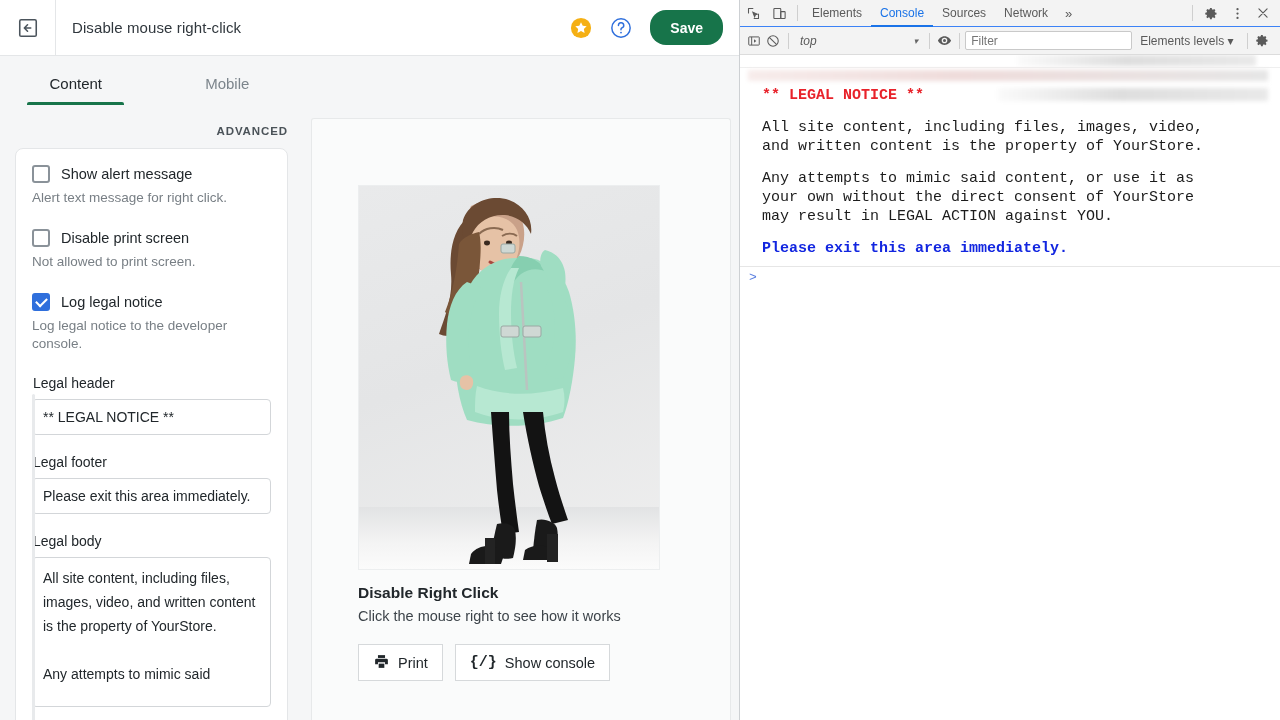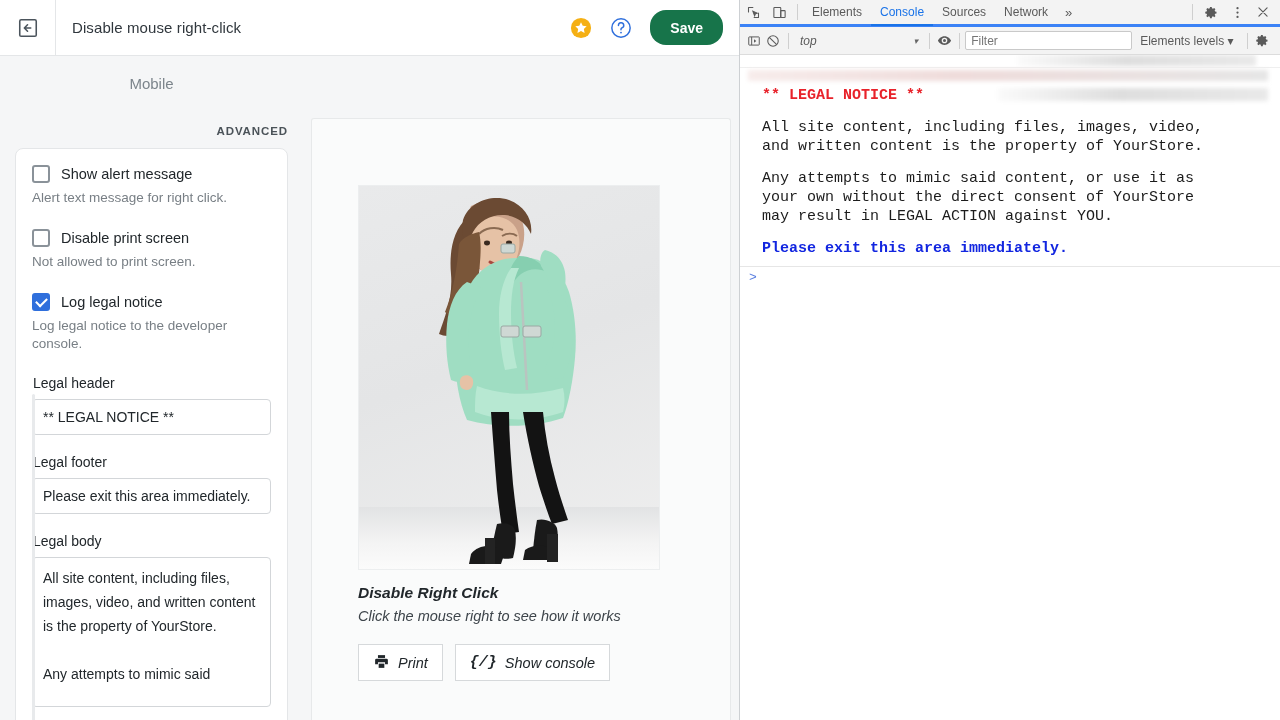--- a/index.html
+++ b/index.html
@@ -133,21 +133,20 @@
     overflow: hidden;
   }
 
   
   .preview-col {
     flex: 1 1 auto; height: 100%;
     background: #f5f6f7;
     display: flex; justify-content: center;
     padding-top: 13px;
     overflow: hidden;
-    font-style: italic;
   }
   .preview-card {
     width: 420px; height: 100%;
     background: #fafbfb;
     border: 1px solid #e7e9ea;
     border-bottom: none;
     border-radius: 3px 3px 0 0;
     padding: 66px 46px 0 46px;
   }
   .product-photo {
@@ -182,21 +181,21 @@
     width: 541px; height: 720px;
     background: #ffffff;
     border-left: 1px solid #cdd0d3;
     display: flex; flex-direction: column;
     font-family: "Liberation Sans", sans-serif;
   }
   .dt-tabbar {
     height: 27px; flex: 0 0 27px;
     display: flex; align-items: center;
     background: #f3f3f3;
-    border-bottom: 3px solid #3b82f6;
+    border-bottom: 1px solid #3b82f6;
     font-size: 12px; color: #5a5a5a;
   }
   .dt-iconbtn {
     width: 26px; height: 26px;
     display: flex; align-items: center; justify-content: center;
     cursor: pointer;
   }
   .dt-sep { width: 1px; height: 16px; background: #cfcfcf; margin: 0 5px; }
   .dt-tab {
     padding: 0 9px; height: 27px; line-height: 27px;
@@ -286,20 +285,21 @@
         <svg width="22" height="22" viewBox="0 0 24 24" fill="none" stroke="#2f6fdc" stroke-width="1.6">
           <circle cx="12" cy="12" r="10"></circle>
           <path d="M9.2 9.2a2.9 2.9 0 1 1 3.6 2.8c-.6.2-.8.7-.8 1.3v.5" stroke-linecap="round"></path>
           <circle cx="12" cy="17" r="1" fill="#2f6fdc" stroke="none"></circle>
         </svg>
       </div>
       <button class="save-btn">Save</button>
     </div>
 
     <div class="tabs">
+      <div class="tab active">Content</div>
       <div class="tab">Mobile</div>
     </div>
 
     <div class="body-row">
 
       <div class="sidebar">
         <div class="section-label">ADVANCED</div>
 
         <div class="card">
           <div class="card-scroll-rail"></div>

